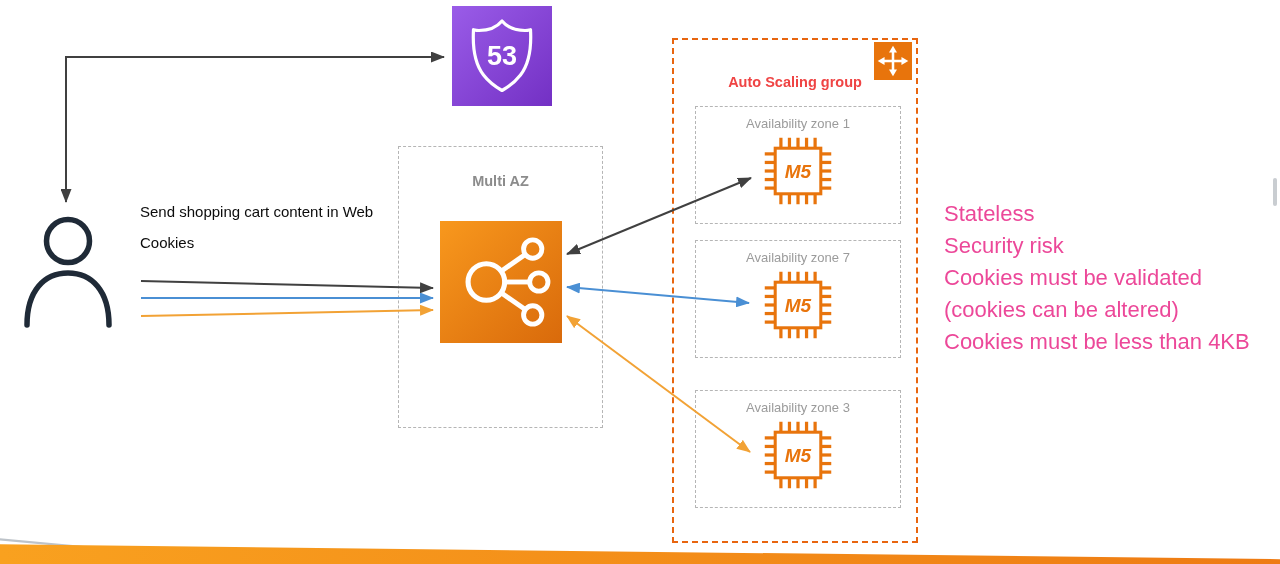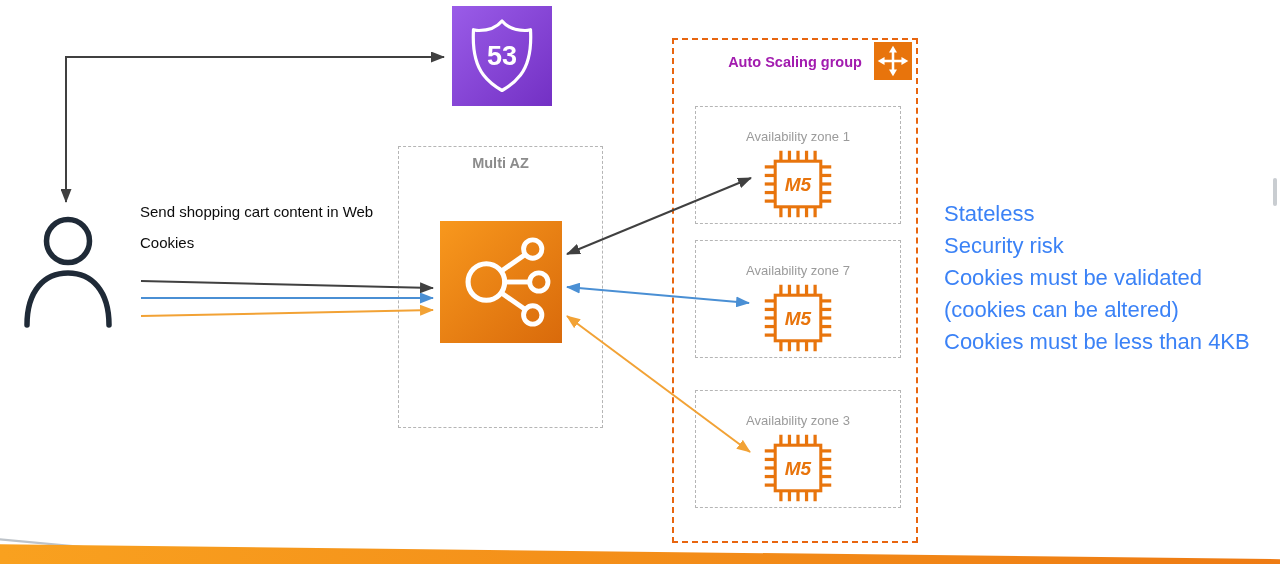--- a/index.html
+++ b/index.html
@@ -15,38 +15,38 @@
   
   .user{position:absolute;left:18px;top:210px;width:100px;height:120px;z-index:2;}
 
   
   .caption{position:absolute;left:140px;top:196px;width:258px;font-size:15px;line-height:31px;
            color:#0c0c0c;z-index:2;}
 
   
   .multiaz-box{position:absolute;left:398px;top:146px;width:205px;height:282px;
                border:1.5px dashed #b5b5b5;box-sizing:border-box;z-index:1;}
-  .multiaz-label{margin-top:8px;text-align:center;font-size:14.5px;font-weight:bold;color:#8c8c8c;}
+  .multiaz-label{margin-top:26px;text-align:center;font-size:14.5px;font-weight:bold;color:#8c8c8c;}
   .elb{position:absolute;left:41px;top:74px;width:122px;height:122px;}
   .elb svg{display:block;}
 
   
   .asg-box{position:absolute;left:672px;top:38px;width:246px;height:505px;
            border:2px dashed #E8650F;box-sizing:border-box;z-index:1;}
   .asg-icon{position:absolute;top:2px;right:4px;width:38px;height:38px;}
-  .asg-label{margin-top:14px;text-align:center;font-size:14.5px;font-weight:bold;color:#a21caf;}
+  .asg-label{margin-top:34px;text-align:center;font-size:14.5px;font-weight:bold;color:#ef4444;}
 
   .zone{position:absolute;left:21px;width:206px;height:118px;border:1.5px dashed #b5b5b5;
         box-sizing:border-box;text-align:center;}
   .zone-1{top:66px;} .zone-2{top:200px;} .zone-3{top:350px;}
-  .zone-label{margin-top:22px;font-size:13px;color:#9b9b9b;}
+  .zone-label{margin-top:9px;font-size:13px;color:#9b9b9b;}
   .m5{display:inline-block;width:76px;height:76px;margin-top:2px;font-style:italic;}
 
   
-  .notes{position:absolute;left:944px;top:198px;font-size:22px;line-height:32px;color:#3b82f6;z-index:2;}
+  .notes{position:absolute;left:944px;top:198px;font-size:22px;line-height:32px;color:#ec4899;z-index:2;}
 
   
   .footer{position:absolute;left:0;right:0;bottom:0;height:32px;z-index:4;}
   .gray-edge{position:absolute;left:-4px;bottom:24px;width:272px;height:2px;background:#bdc3c9;
              transform:rotate(5.3deg);transform-origin:left center;}
   .orange-stripe{position:absolute;left:0;right:0;bottom:0;top:0;
                  background:linear-gradient(90deg,#F9A11F,#EE7B13);
                  clip-path:polygon(0 38%,100% 85%,100% 100%,0 100%);}
 
   .scrollbar{position:absolute;right:3px;top:178px;width:4px;height:28px;background:#c9cdd1;

